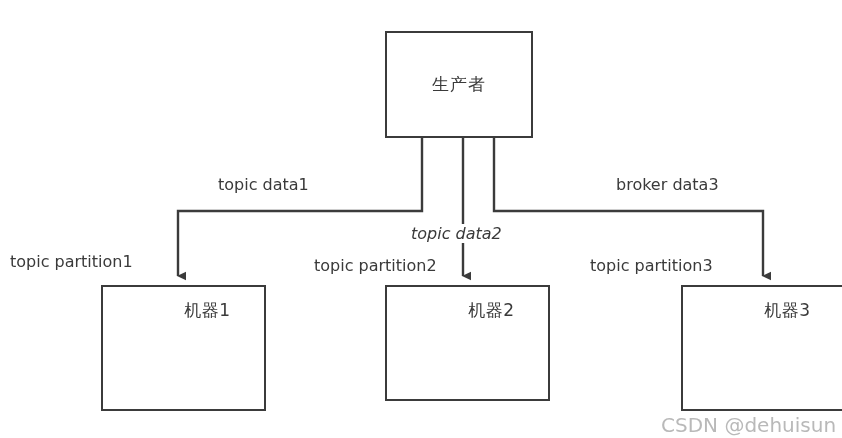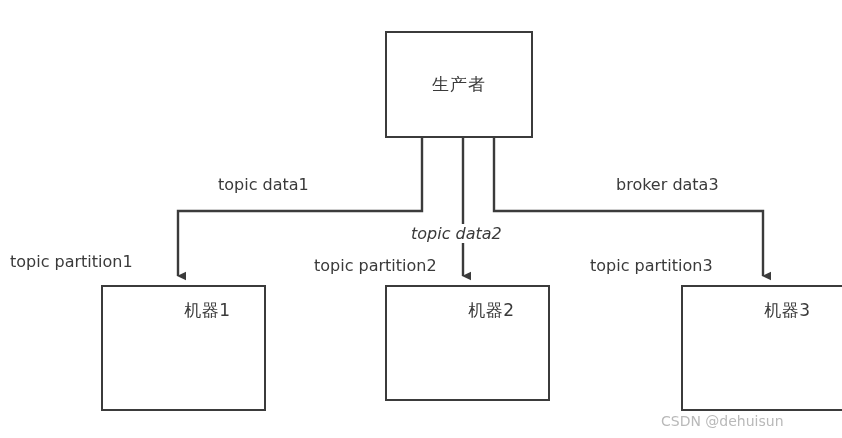--- a/index.html
+++ b/index.html
@@ -76,21 +76,21 @@
     white-space: nowrap;
     background: #ffffff;
     padding: 0 2px;
     z-index: 3;
   }
   .edge-label.no-bg {
     background: transparent;
   }
   .watermark {
     position: absolute;
-    font-size: 14px;
+    font-size: 20px;
     color: #b9b9b9;
     white-space: nowrap;
     z-index: 4;
   }
 </style>
 </head>
 <body>
 
 <svg id="diagram-canvas" viewBox="0 0 842 438" xmlns="http://www.w3.org/2000/svg">
   <defs>

